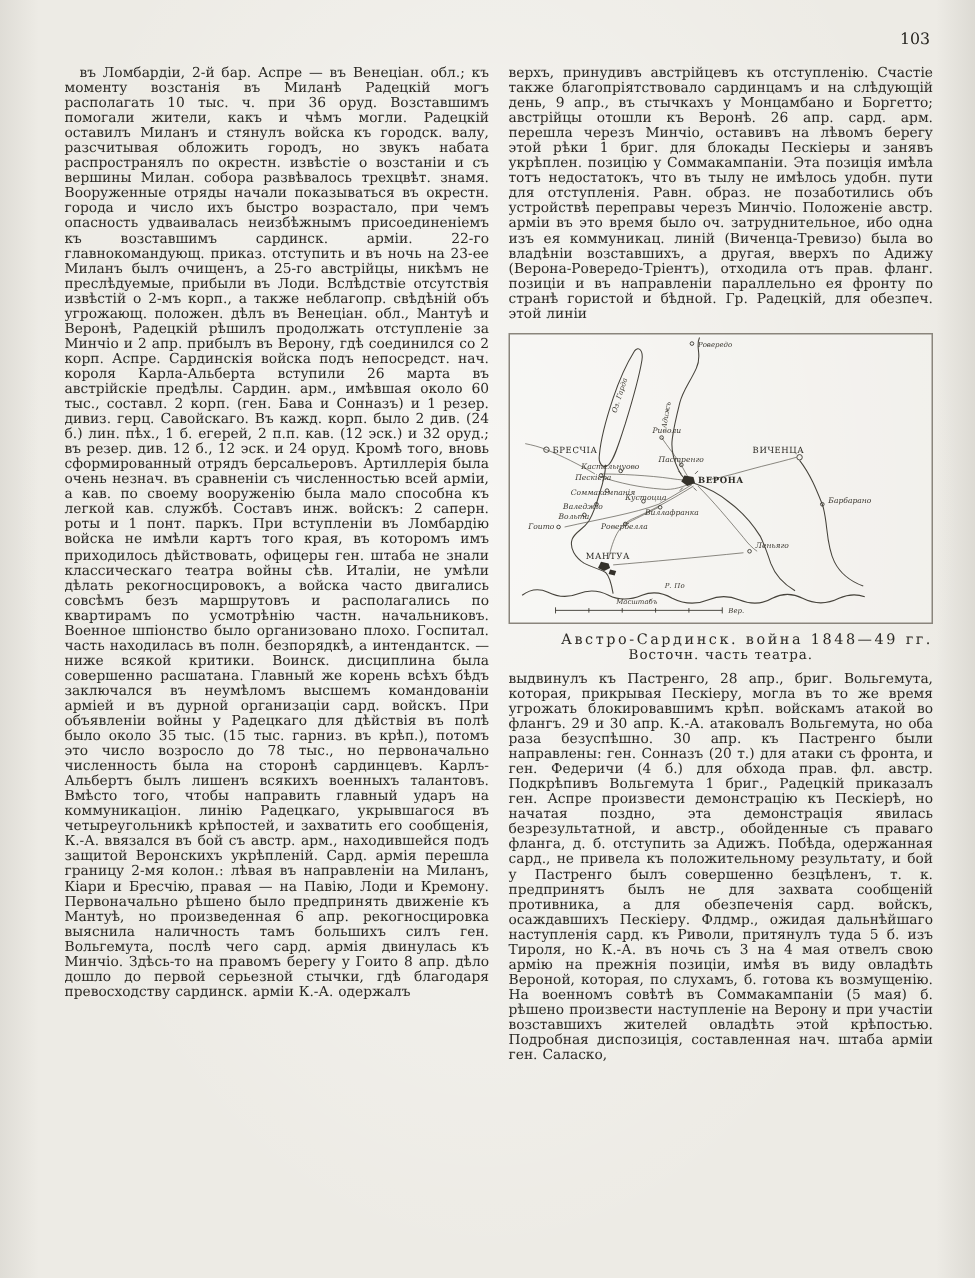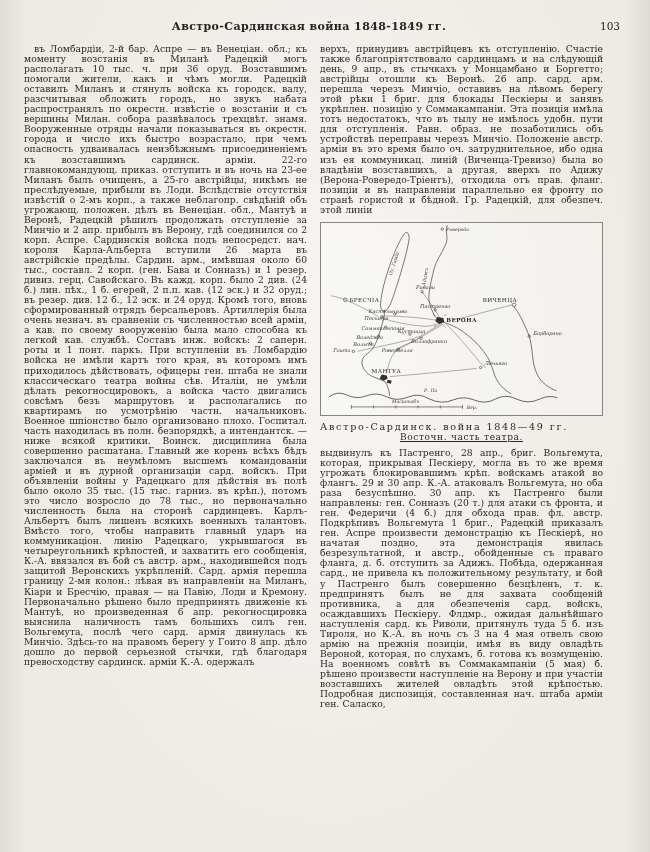--- a/index.html
+++ b/index.html
@@ -20,58 +20,57 @@
     position:absolute;top:20px;left:38px;right:30px;height:14px;
   }
   .runhead .title{
     position:absolute;left:0;right:40px;text-align:center;
     font-weight:bold;font-size:11px;letter-spacing:.4px;white-space:nowrap;
   }
   .runhead .folio{
     position:absolute;right:0;top:0;font-size:10.5px;margin-left:28px;
   }
   .columns{
-    position:absolute;top:44px;left:24px;width:580px;
+    position:absolute;top:44px;left:43px;width:580px;
     display:flex;gap:13px;
   }
   .col{
     width:283px;
     font-size:9.2px;line-height:10.05px;
     text-align:justify;text-justify:inter-word;
     word-spacing:.4px;
     color:#2a2823;
   }
   .col p{margin:0;}
   .lead-indent{text-indent:10px;}
   
   .figure{margin:7px 0 6px 0;}
   .map-box{
     border:1px solid #8a857c;
     height:192px;background:rgba(255,255,255,.25);
   }
   .map-box svg{display:block;width:100%;height:100%;}
   .cap1{
-    margin-top:6px;text-align:left;
+    margin-top:6px;text-align:right;
     font-size:9.6px;letter-spacing:1.7px;white-space:nowrap;
   }
   .cap2{
-    text-align:center;font-size:9px;letter-spacing:.6px;margin-bottom:4px;text-decoration:underline;
+    text-align:center;font-size:9px;letter-spacing:.6px;margin-bottom:4px;
   }
   
   .mt{font-family:"DejaVu Serif",serif;font-style:italic;font-size:5px;fill:#3a372f;}
   .mc{font-family:"DejaVu Serif",serif;font-style:normal;font-size:5.6px;letter-spacing:.4px;fill:#2c2a24;}
   .ms{font-family:"DejaVu Serif",serif;font-style:italic;font-size:4.6px;fill:#3a372f;}
 </style>
 </head>
 <body>
 
 <div class="page">
 
   <div class="runhead">
-    <div class="title">Австро-Сардинская война 1848-1849 гг.</div>
     <div class="folio">103</div>
   </div>
 
   <div class="columns">
 
     <div class="col">
       <p class="lead-indent">въ Ломбардіи, 2-й бар. Аспре — въ Венеціан. обл.; къ моменту возстанія въ Миланѣ Радецкій могъ располагать 10 тыс. ч. при 36 оруд. Возставшимъ помогали жители, какъ и чѣмъ могли. Радецкій оставилъ Миланъ и стянулъ войска къ городск. валу, разсчитывая обложить городъ, но звукъ набата распространялъ по окрестн. извѣстіе о возстаніи и съ вершины Милан. собора развѣвалось трехцвѣт. знамя. Вооруженные отряды начали показываться въ окрестн. города и число ихъ быстро возрастало, при чемъ опасность удваивалась неизбѣжнымъ присоединеніемъ къ возставшимъ сардинск. арміи. 22-го главнокомандующ. приказ. отступить и въ ночь на 23-ее Миланъ былъ очищенъ, а 25-го австрійцы, никѣмъ не преслѣдуемые, прибыли въ Лоди. Вслѣдствіе отсутствія извѣстій о 2-мъ корп., а также неблагопр. свѣдѣній объ угрожающ. положен. дѣлъ въ Венеціан. обл., Мантуѣ и Веронѣ, Радецкій рѣшилъ продолжать отступленіе за Минчіо и 2 апр. прибылъ въ Верону, гдѣ соединился со 2 корп. Аспре. Сардинскія войска подъ непосредст. нач. короля Карла-Альберта вступили 26 марта въ австрійскіе предѣлы. Сардин. арм., имѣвшая около 60 тыс., составл. 2 корп. (ген. Бава и Сонназъ) и 1 резер. дивиз. герц. Савойскаго. Въ кажд. корп. было 2 див. (24 б.) лин. пѣх., 1 б. егерей, 2 п.п. кав. (12 эск.) и 32 оруд.; въ резер. див. 12 б., 12 эск. и 24 оруд. Кромѣ того, вновь сформированный отрядъ берсальеровъ. Артиллерія была очень незнач. въ сравненіи съ численностью всей арміи, а кав. по своему вооруженію была мало способна къ легкой кав. службѣ. Составъ инж. войскъ: 2 саперн. роты и 1 понт. паркъ. При вступленіи въ Ломбардію войска не имѣли картъ того края, въ которомъ имъ приходилось дѣйствовать, офицеры ген. штаба не знали классическаго театра войны сѣв. Италіи, не умѣли дѣлать рекогносцировокъ, а войска часто двигались совсѣмъ безъ маршрутовъ и располагались по квартирамъ по усмотрѣнію частн. начальниковъ. Военное шпіонство было организовано плохо. Госпитал. часть находилась въ полн. безпорядкѣ, а интендантск. — ниже всякой критики. Воинск. дисциплина была совершенно расшатана. Главный же корень всѣхъ бѣдъ заключался въ неумѣломъ высшемъ командованіи арміей и въ дурной организаціи сард. войскъ. При объявленіи войны у Радецкаго для дѣйствія въ полѣ было около 35 тыс. (15 тыс. гарниз. въ крѣп.), потомъ это число возросло до 78 тыс., но первоначально численность была на сторонѣ сардинцевъ. Карлъ-Альбертъ былъ лишенъ всякихъ военныхъ талантовъ. Вмѣсто того, чтобы направить главный ударъ на коммуникаціон. линію Радецкаго, укрывшагося въ четыреугольникѣ крѣпостей, и захватить его сообщенія, К.-А. ввязался въ бой съ австр. арм., находившейся подъ защитой Веронскихъ укрѣпленій. Сард. армія перешла границу 2-мя колон.: лѣвая въ направленіи на Миланъ, Кіари и Бресчію, правая — на Павію, Лоди и Кремону. Первоначально рѣшено было предпринять движеніе къ Мантуѣ, но произведенная 6 апр. рекогносцировка выяснила наличность тамъ большихъ силъ ген. Вольгемута, послѣ чего сард. армія двинулась къ Минчіо. Здѣсь-то на правомъ берегу у Гоито 8 апр. дѣло дошло до первой серьезной стычки, гдѣ благодаря превосходству сардинск. арміи К.-А. одержалъ</p>
     </div>
 
     <div class="col">

